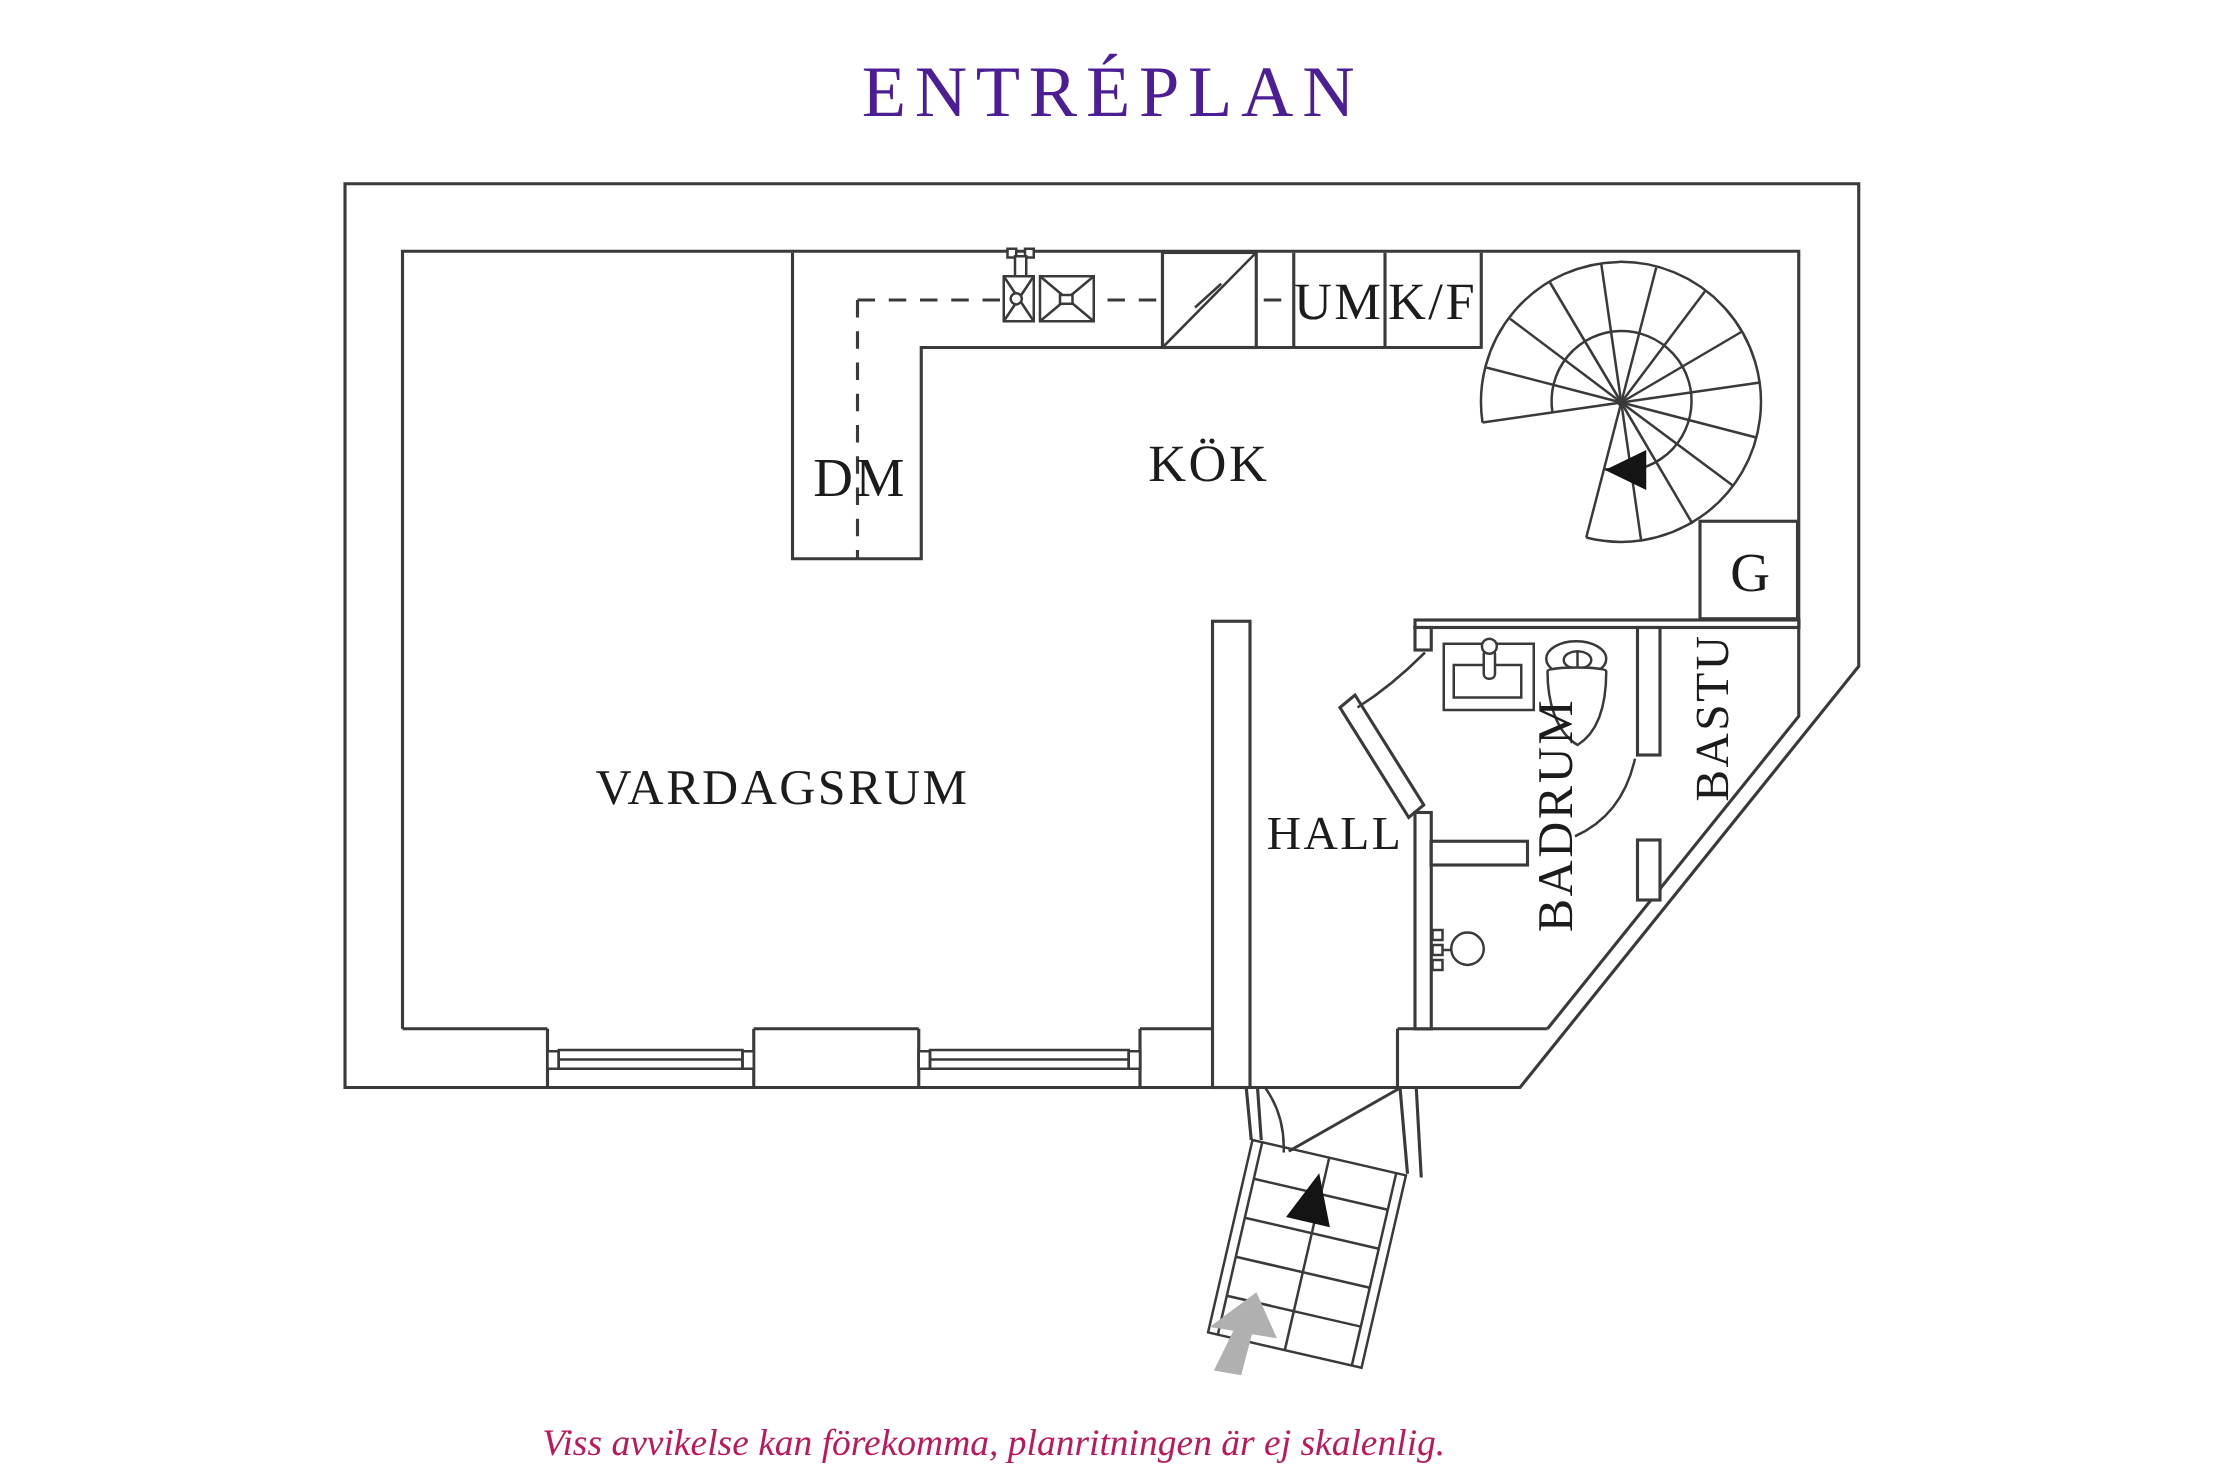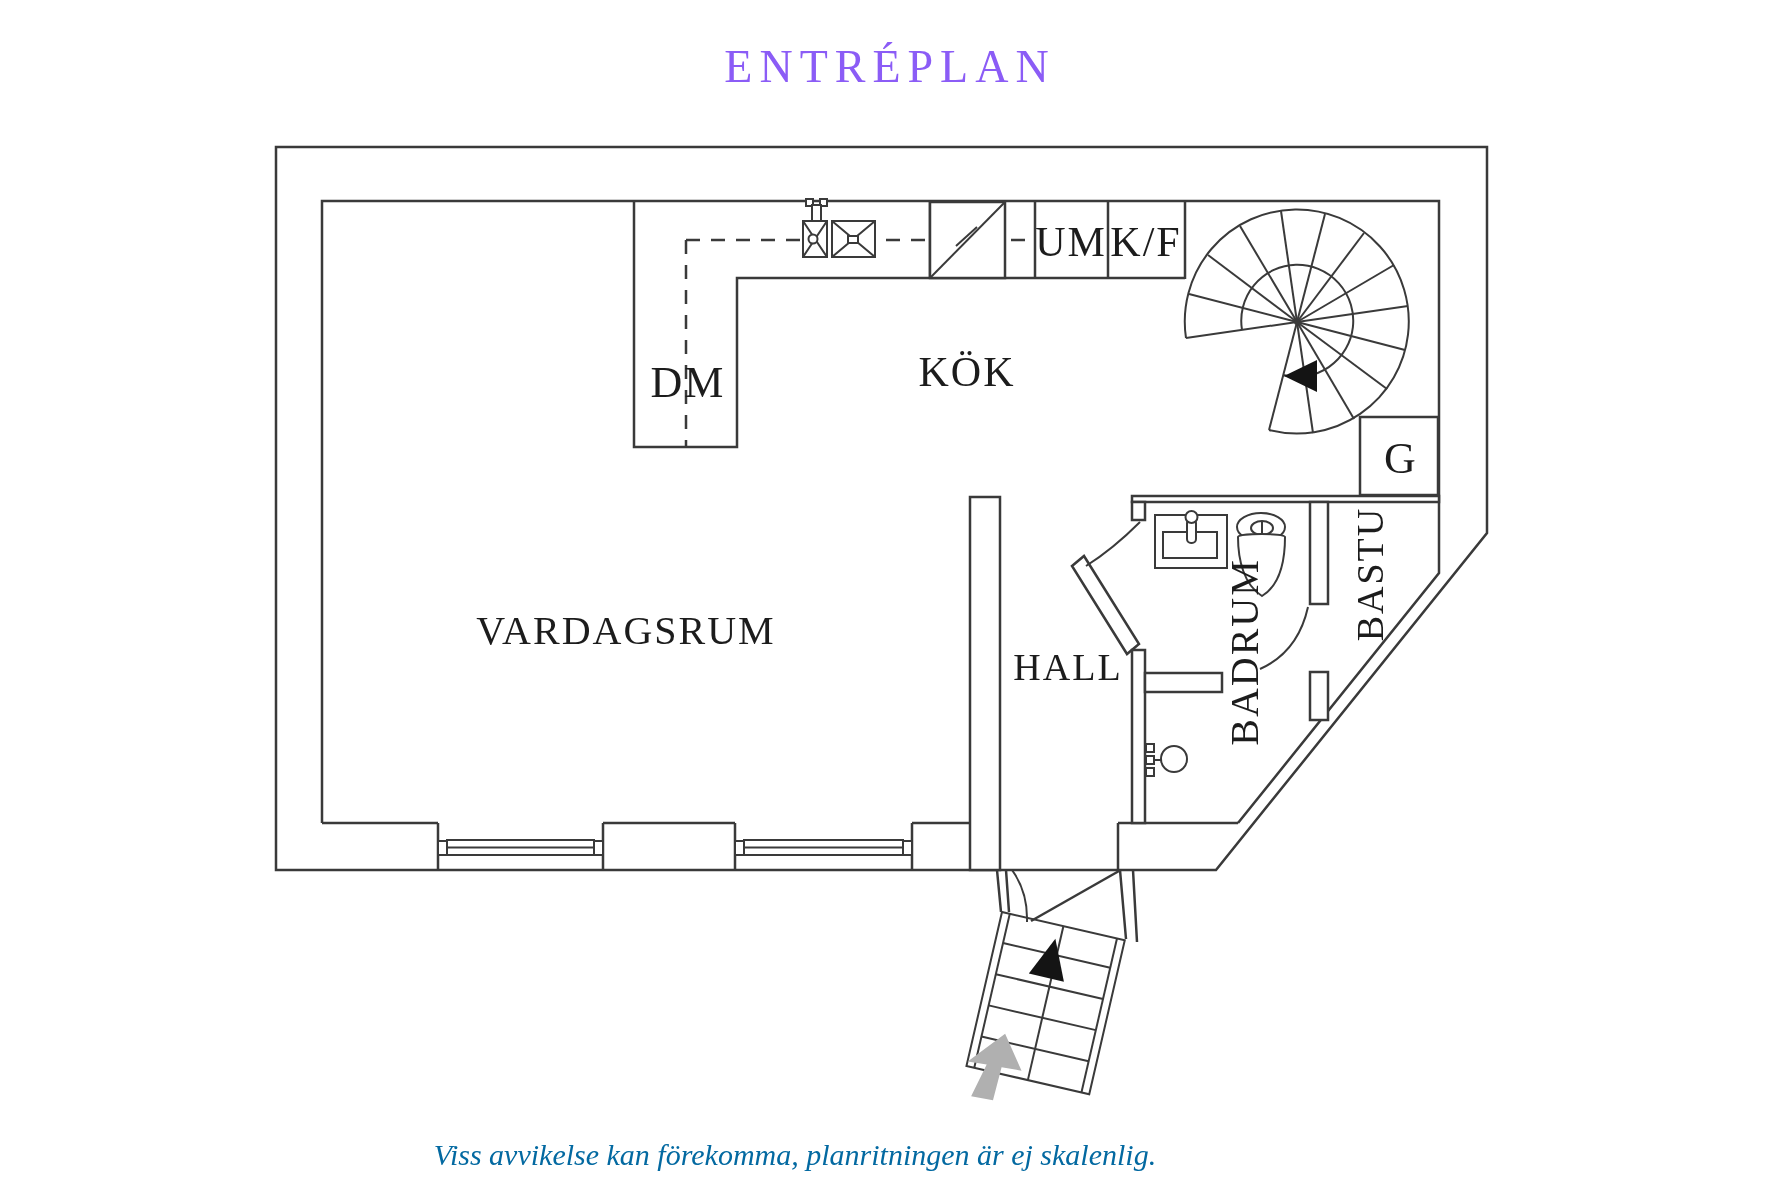--- a/index.html
+++ b/index.html
@@ -1,21 +1,21 @@
 <!DOCTYPE html>
 <html><head>
 <meta charset="utf-8">
 <style>
   html,body{margin:0;padding:0;background:#ffffff;}
   body{width:1780px;height:1187px;position:relative;overflow:hidden;
        font-family:"Liberation Serif", serif;color:#1c1c1c;}
   .title{position:absolute;left:890px;top:40px;transform:translateX(-50%);
-         font-size:46px;letter-spacing:7px;color:#8b5cf6;white-space:nowrap;}
+         font-size:58px;letter-spacing:7px;color:#4c1d95;white-space:nowrap;}
   .footer{position:absolute;left:795px;top:1138px;transform:translateX(-50%);
-          font-size:30px;font-style:italic;color:#0369a1;white-space:nowrap;}
+          font-size:30px;font-style:italic;color:#be185d;white-space:nowrap;}
   svg{position:absolute;left:0;top:0;}
   .w{stroke:#3a3a3a;stroke-width:2.5;fill:none;stroke-linecap:butt;stroke-linejoin:miter;}
   .wf{stroke:#3a3a3a;stroke-width:2.5;fill:#ffffff;}
   .fx{stroke:#3a3a3a;stroke-width:2;fill:#ffffff;}
   .fxl{stroke:#3a3a3a;stroke-width:2;fill:none;}
   .dash{stroke:#3a3a3a;stroke-width:2.5;fill:none;stroke-dasharray:14 11;}
   .lbl{fill:#1c1c1c;font-family:"Liberation Serif",serif;letter-spacing:2px;
        text-anchor:middle;}
 </style>
 </head>

